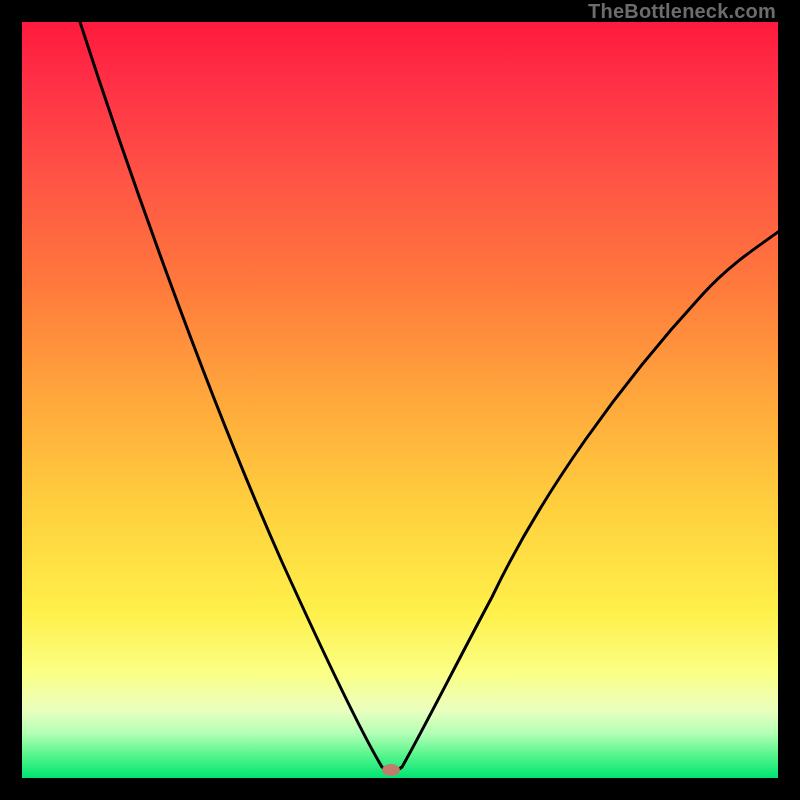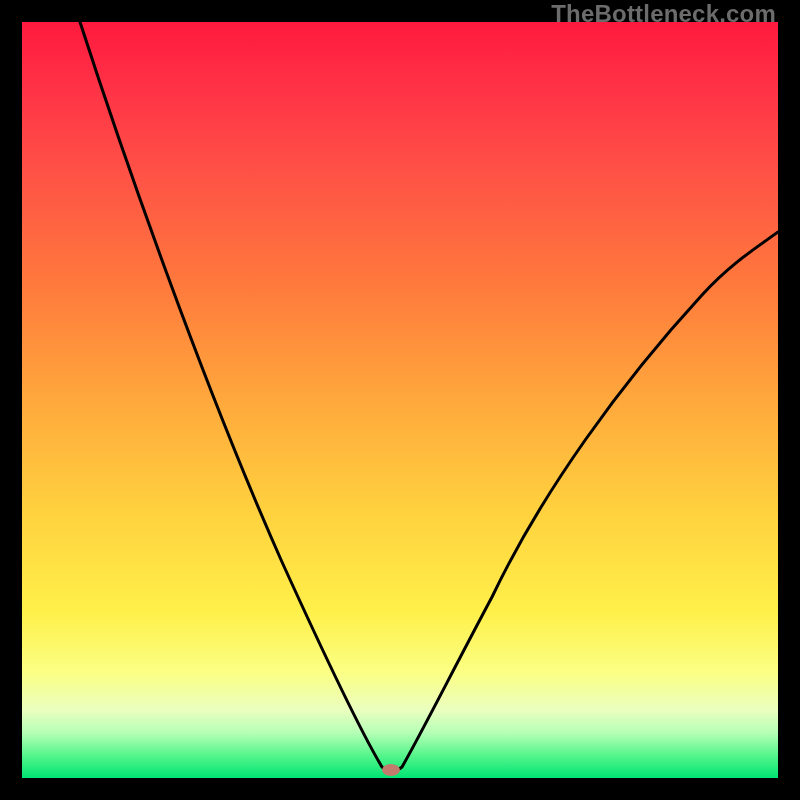--- a/index.html
+++ b/index.html
@@ -49,21 +49,21 @@
     position: absolute;
     inset: 0;
     width: 100%;
     height: 100%;
   }
   .watermark {
     position: absolute;
     top: 0;
     right: 24px;
     font-family: Arial, Helvetica, sans-serif;
-    font-size: 24px;
+    font-size: 20px;
     font-weight: 600;
     color: #6c6c6c;
     letter-spacing: 0.2px;
   }
 </style>
 </head>
 <body>
 
 <div class="frame">
   <div class="plot-area">

